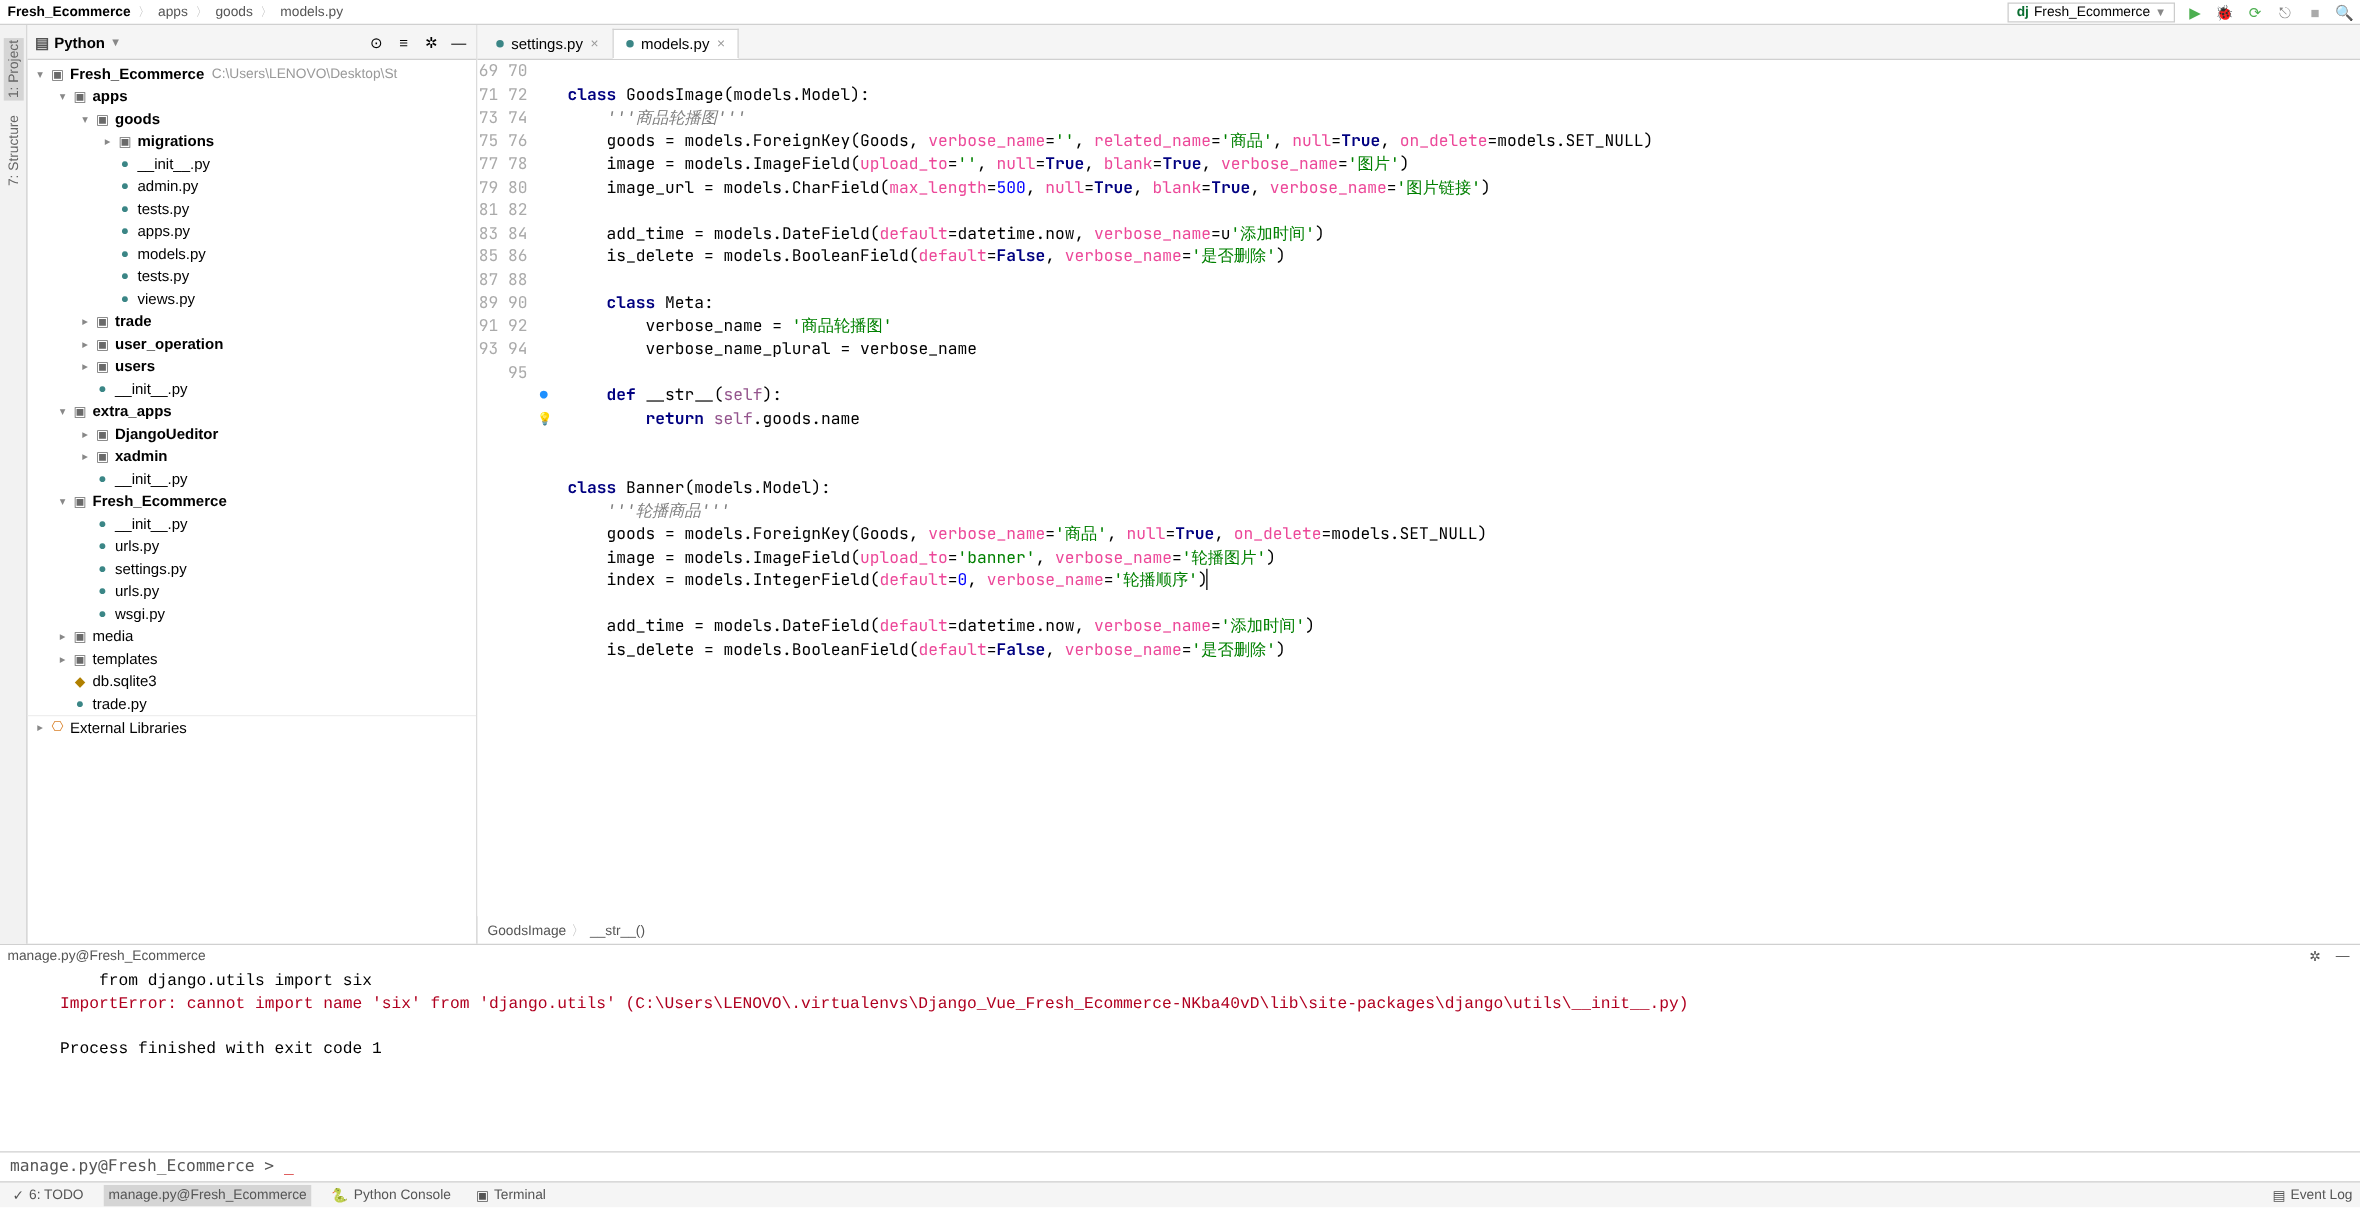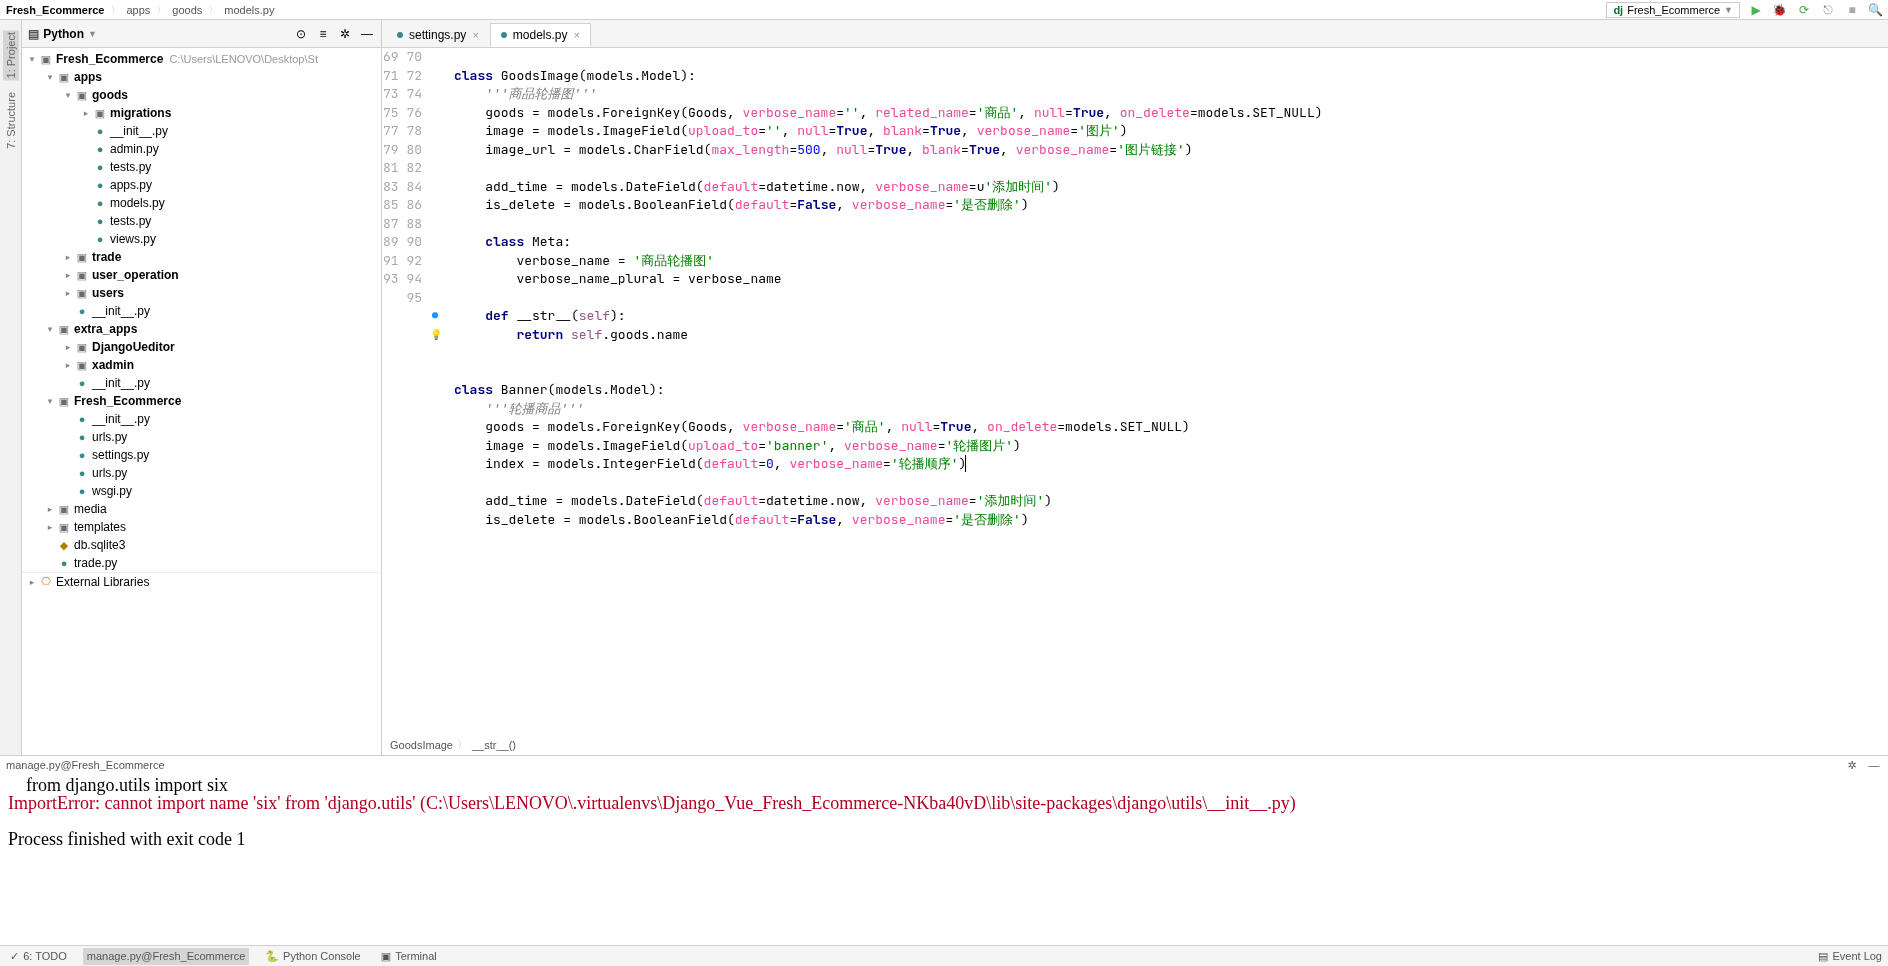--- a/index.html
+++ b/index.html
@@ -56,21 +56,21 @@
 .k-param { color: #ec4899; }
 .k-self { color: #94558d; }
 .k-comment { color: #808080; font-style: italic; }
 .k-caret { border-left:1px solid #000; margin-left:-1px;}
 
 .editor-crumb { height: 22px; border-top: 1px solid transparent; display:flex; align-items:center; padding-left: 8px; font-size:11px; color:#555; gap:4px;}
 
 .console { border-top: 1px solid #d0d0d0; height: 190px; display:flex; flex-direction:column; }
 .console-head { height: 18px; display:flex; align-items:center; justify-content:space-between; padding:0 6px; font-size:11px; color:#555;}
 .console-head .right-icons{display:flex; gap:6px;}
-.console-body { flex:1; font-family: Liberation Serif, serif; font-size: 18px; line-height:18px; padding: 2px 8px; overflow:hidden; white-space:pre;}
+.console-body { flex:1; font-family: Liberation Mono, monospace; font-size: 13px; line-height:18px; padding: 2px 8px; overflow:hidden; white-space:pre;margin-left:40px;}
 .con-err { color: #b00020; }
 .con-norm { color: #000; }
 .prompt-row { border-top:1px solid #d0d0d0; padding:4px 8px; font-family:Consolas,monospace; font-size:13px; color:#555;}
 .prompt-cursor { color:#cc0000; }
 
 .bottom-bar { height: 21px; border-top:1px solid #d0d0d0; background:#f5f5f5; display:flex; align-items:center; justify-content:space-between; padding:0 6px; font-size:11px; color:#555;}
 .bottom-tabs { display:flex; gap:12px; }
 .bottom-tab { display:flex; gap:4px; align-items:center; cursor:pointer; padding:2px 4px;}
 .bottom-tab.active { background:#d5d5d5; }
 </style>
@@ -364,20 +364,23 @@
     <span>manage.py@Fresh_Ecommerce</span>
     <span class="right-icons">
       <span class="icon-btn">✲</span>
       <span class="icon-btn">—</span>
     </span>
   </div>
   <div class="console-body" id="console"><span class="con-norm">    from django.utils import six</span>
 <span class="con-err">ImportError: cannot import name 'six' from 'django.utils' (C:\Users\LENOVO\.virtualenvs\Django_Vue_Fresh_Ecommerce-NKba40vD\lib\site-packages\django\utils\__init__.py)</span>
 <span class="con-norm"></span>
 <span class="con-norm">Process finished with exit code 1</span></div>
+  <div class="prompt-row">
+    <span>manage.py@Fresh_Ecommerce &gt; </span><span class="prompt-cursor">_</span>
+  </div>
 </div>
 
 <div class="bottom-bar">
   <div class="bottom-tabs" id="btabs">
       <div class="bottom-tab">
         <span>✓</span>
         <span>6: TODO</span>
       </div>
       <div class="bottom-tab active">
         <span>manage.py@Fresh_Ecommerce</span>

